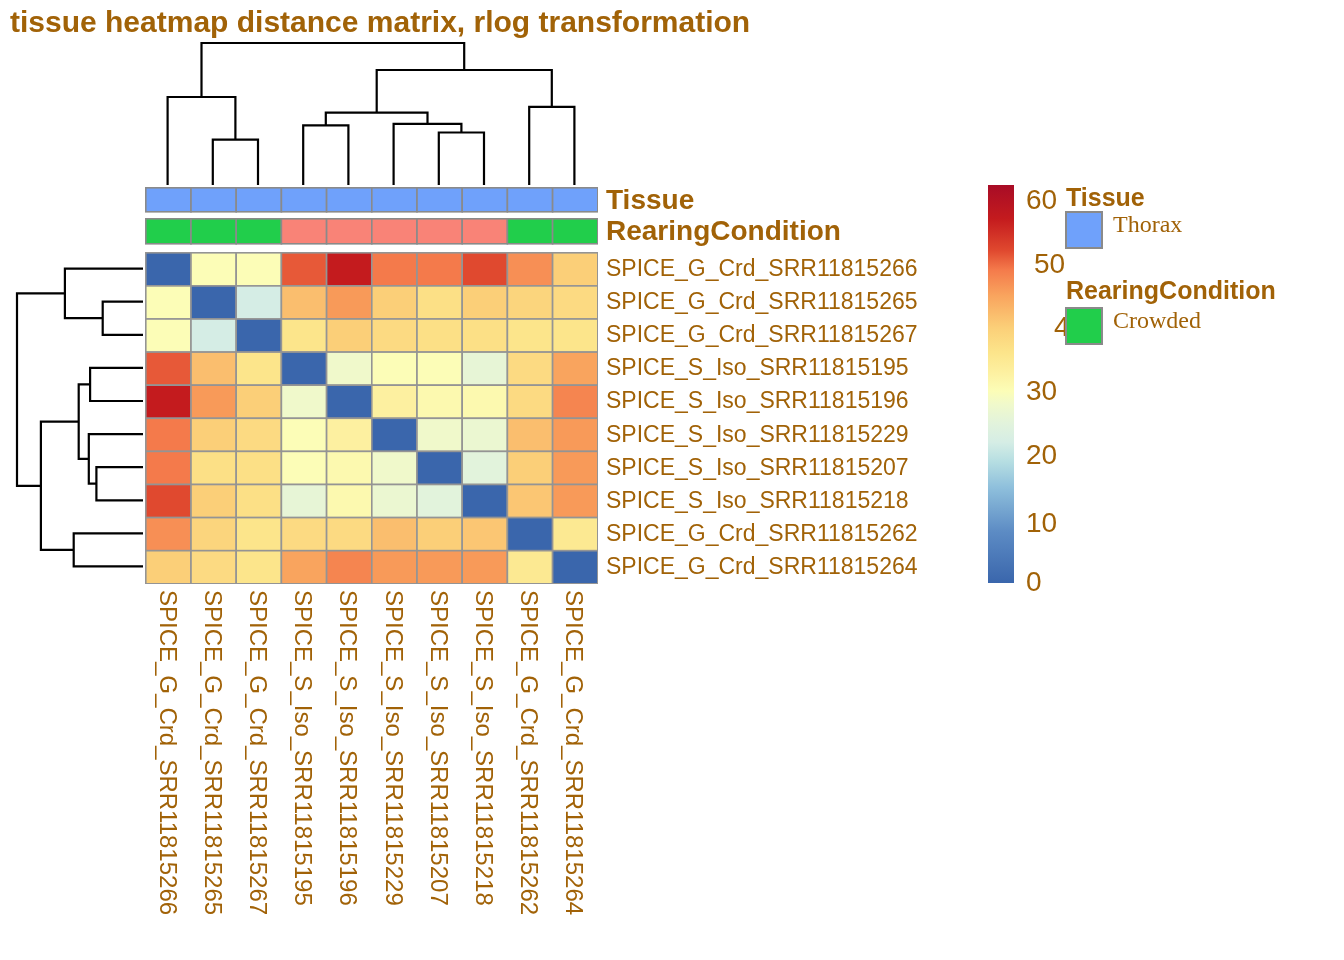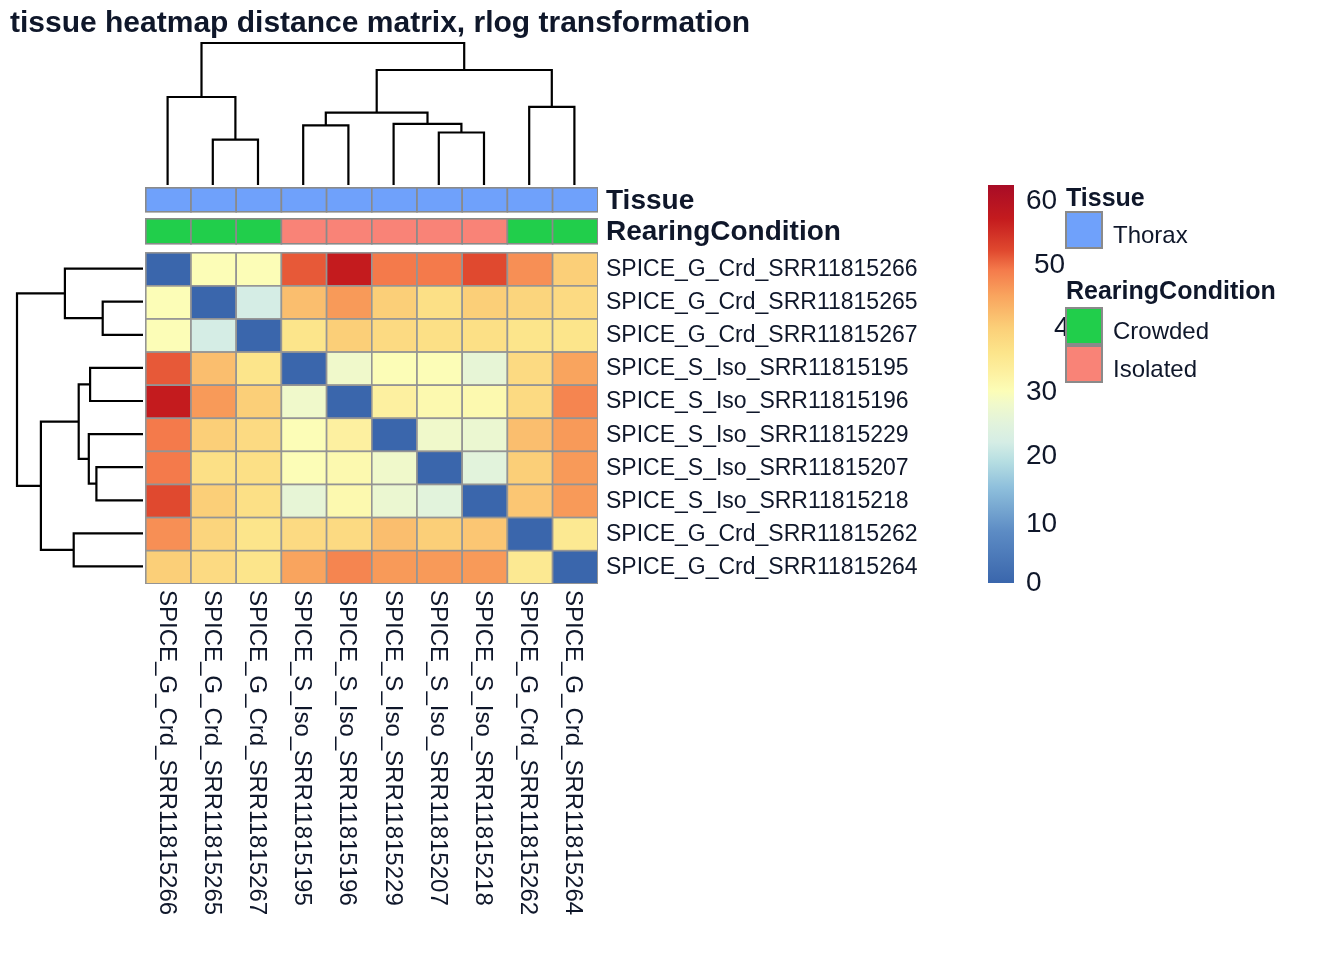--- a/index.html
+++ b/index.html
@@ -1,26 +1,26 @@
 <!DOCTYPE html>
 <html><head>
 <meta charset="utf-8">
 <style>
   html,body{margin:0;padding:0;background:#ffffff;}
   #canvas{position:relative;width:1344px;height:960px;background:#ffffff;overflow:hidden;
-          font-family:"Liberation Sans",sans-serif;color:#0f172a;}
+          font-family:"Liberation Sans",sans-serif;color:#a16207;}
   .abs{position:absolute;}
   #title{left:10px;top:5px;font-size:30px;font-weight:bold;white-space:nowrap;}
   .annlab{left:606px;font-size:28px;font-weight:bold;white-space:nowrap;line-height:28px;}
   .rowlab{left:606px;font-size:23px;white-space:nowrap;}
   .collab{font-size:24px;line-height:24px;white-space:nowrap;transform:rotate(90deg);transform-origin:0 0;}
   .cbtick{left:1026px;font-size:28px;line-height:26px;white-space:nowrap;}
   .leghead{left:1066px;font-size:25px;font-weight:bold;white-space:nowrap;}
   .legitems{left:1065px;}
-  .legrow{display:flex;align-items:flex-end;height:38px;}
+  .legrow{display:flex;align-items:flex-start;height:38px;font-family:Liberation Serif, serif;}
   .legswatch{width:38px;height:38px;box-sizing:border-box;border:2px solid #8a8a8a;flex:0 0 38px;}
   .leglabel{margin-left:10px;font-size:24px;white-space:nowrap;}
   svg{display:block;}
 </style>
 </head>
 <body>
 
 <div id="canvas">
   <div id="title" class="abs">tissue heatmap distance matrix, rlog transformation</div>
 
@@ -243,18 +243,14 @@
         <div class="leglabel">Thorax</div>
       </div>
     </div>
 
   <div class="abs leghead" style="top:276px;">RearingCondition</div>
   <div id="legend-rearing-items" class="abs legitems" style="top:307px;">
       <div class="legrow">
         <div class="legswatch" style="background: rgb(33, 206, 75);"></div>
         <div class="leglabel">Crowded</div>
       </div>
-      <div class="legrow">
-        <div class="legswatch" style="background: rgb(249, 131, 119);"></div>
-        <div class="leglabel">Isolated</div>
-      </div>
     </div>
 </div>
 
 </body></html>

